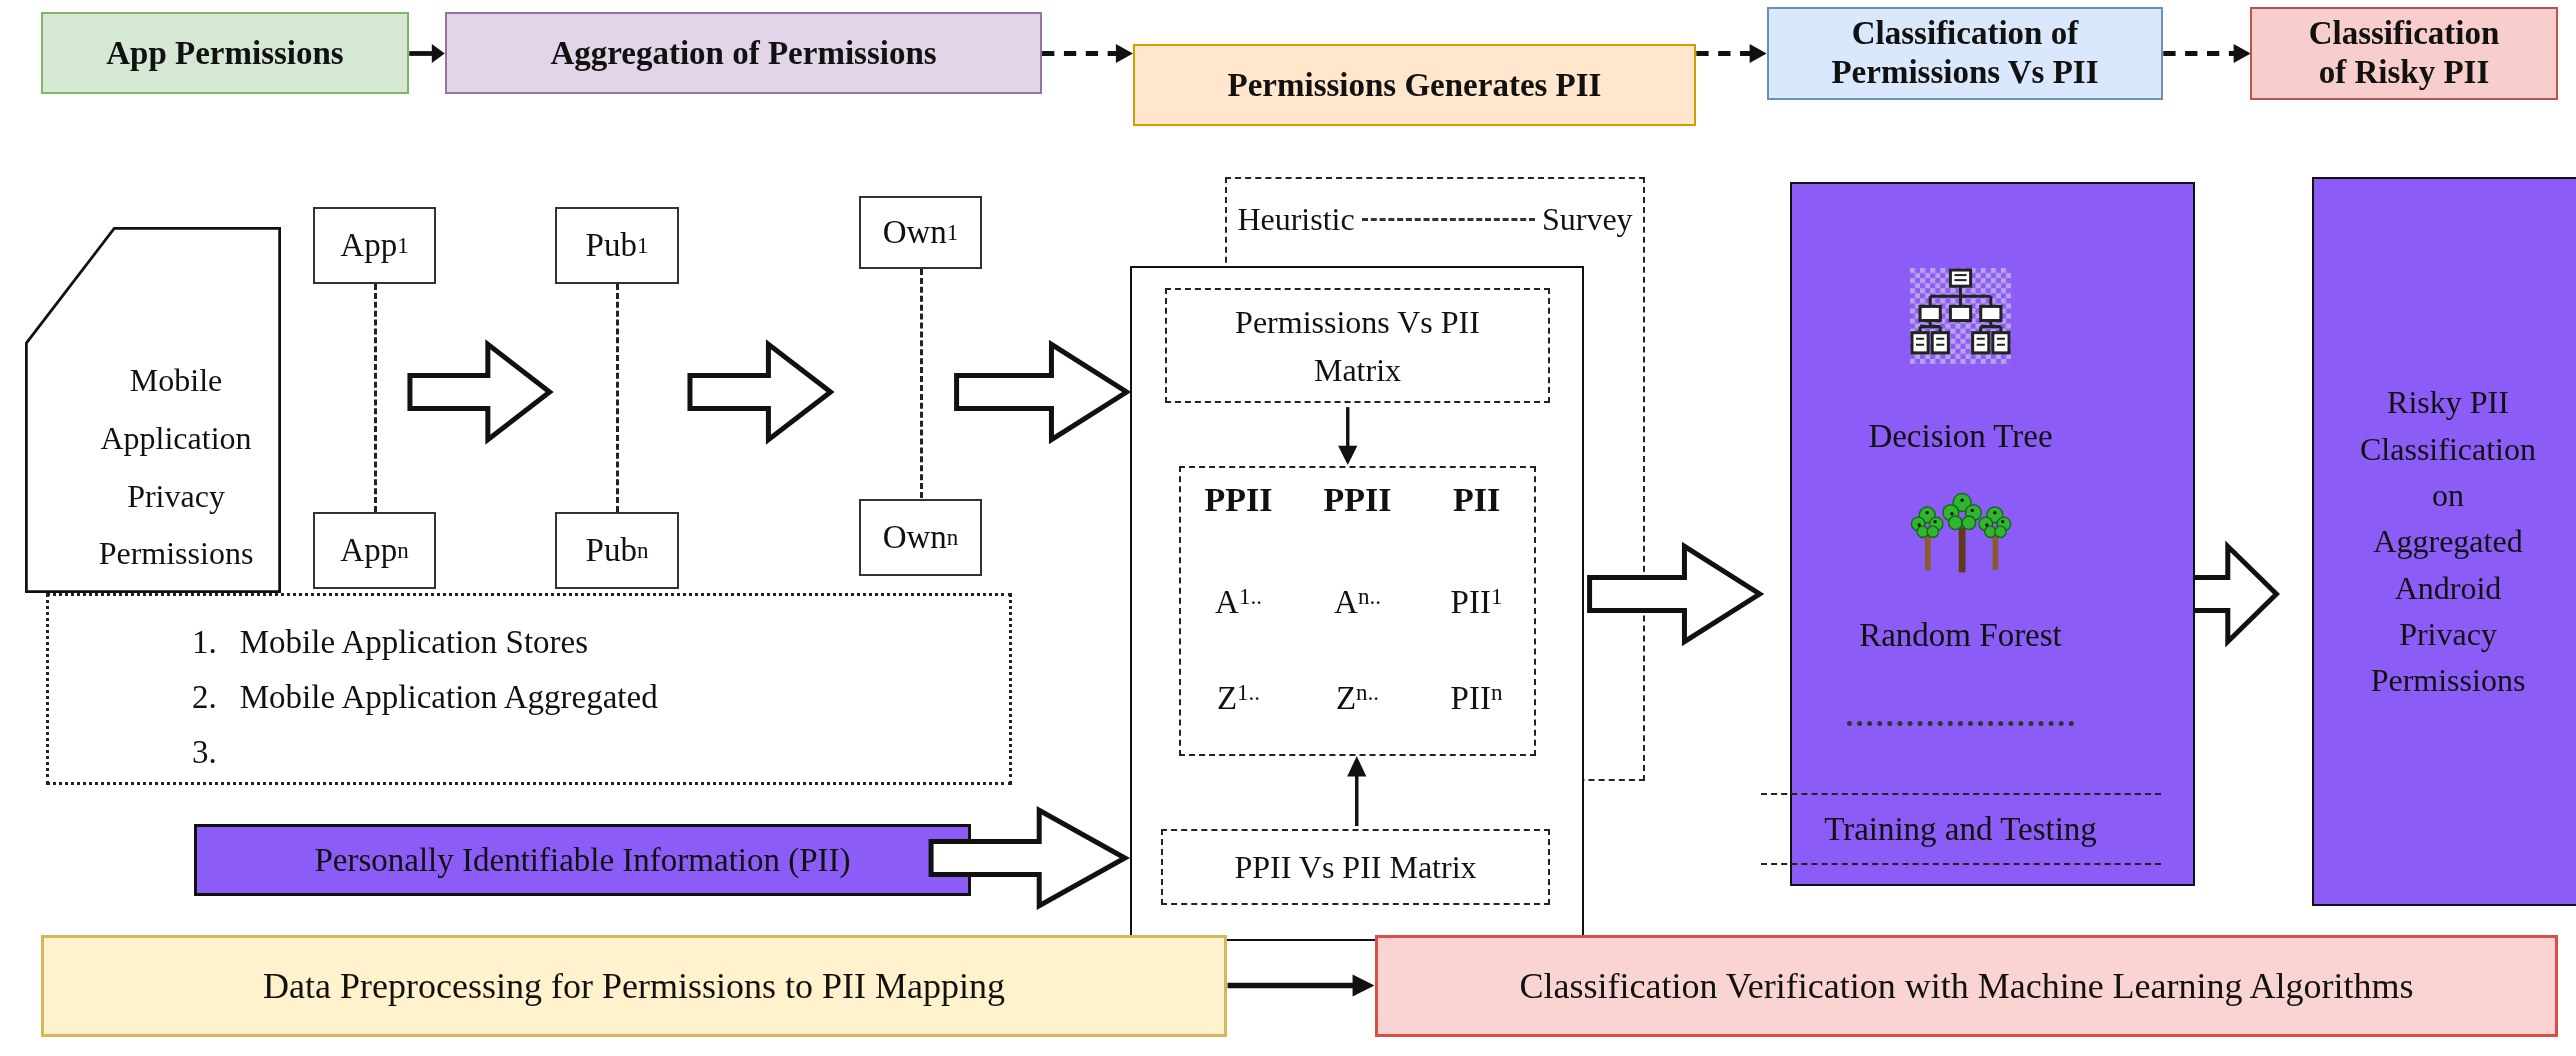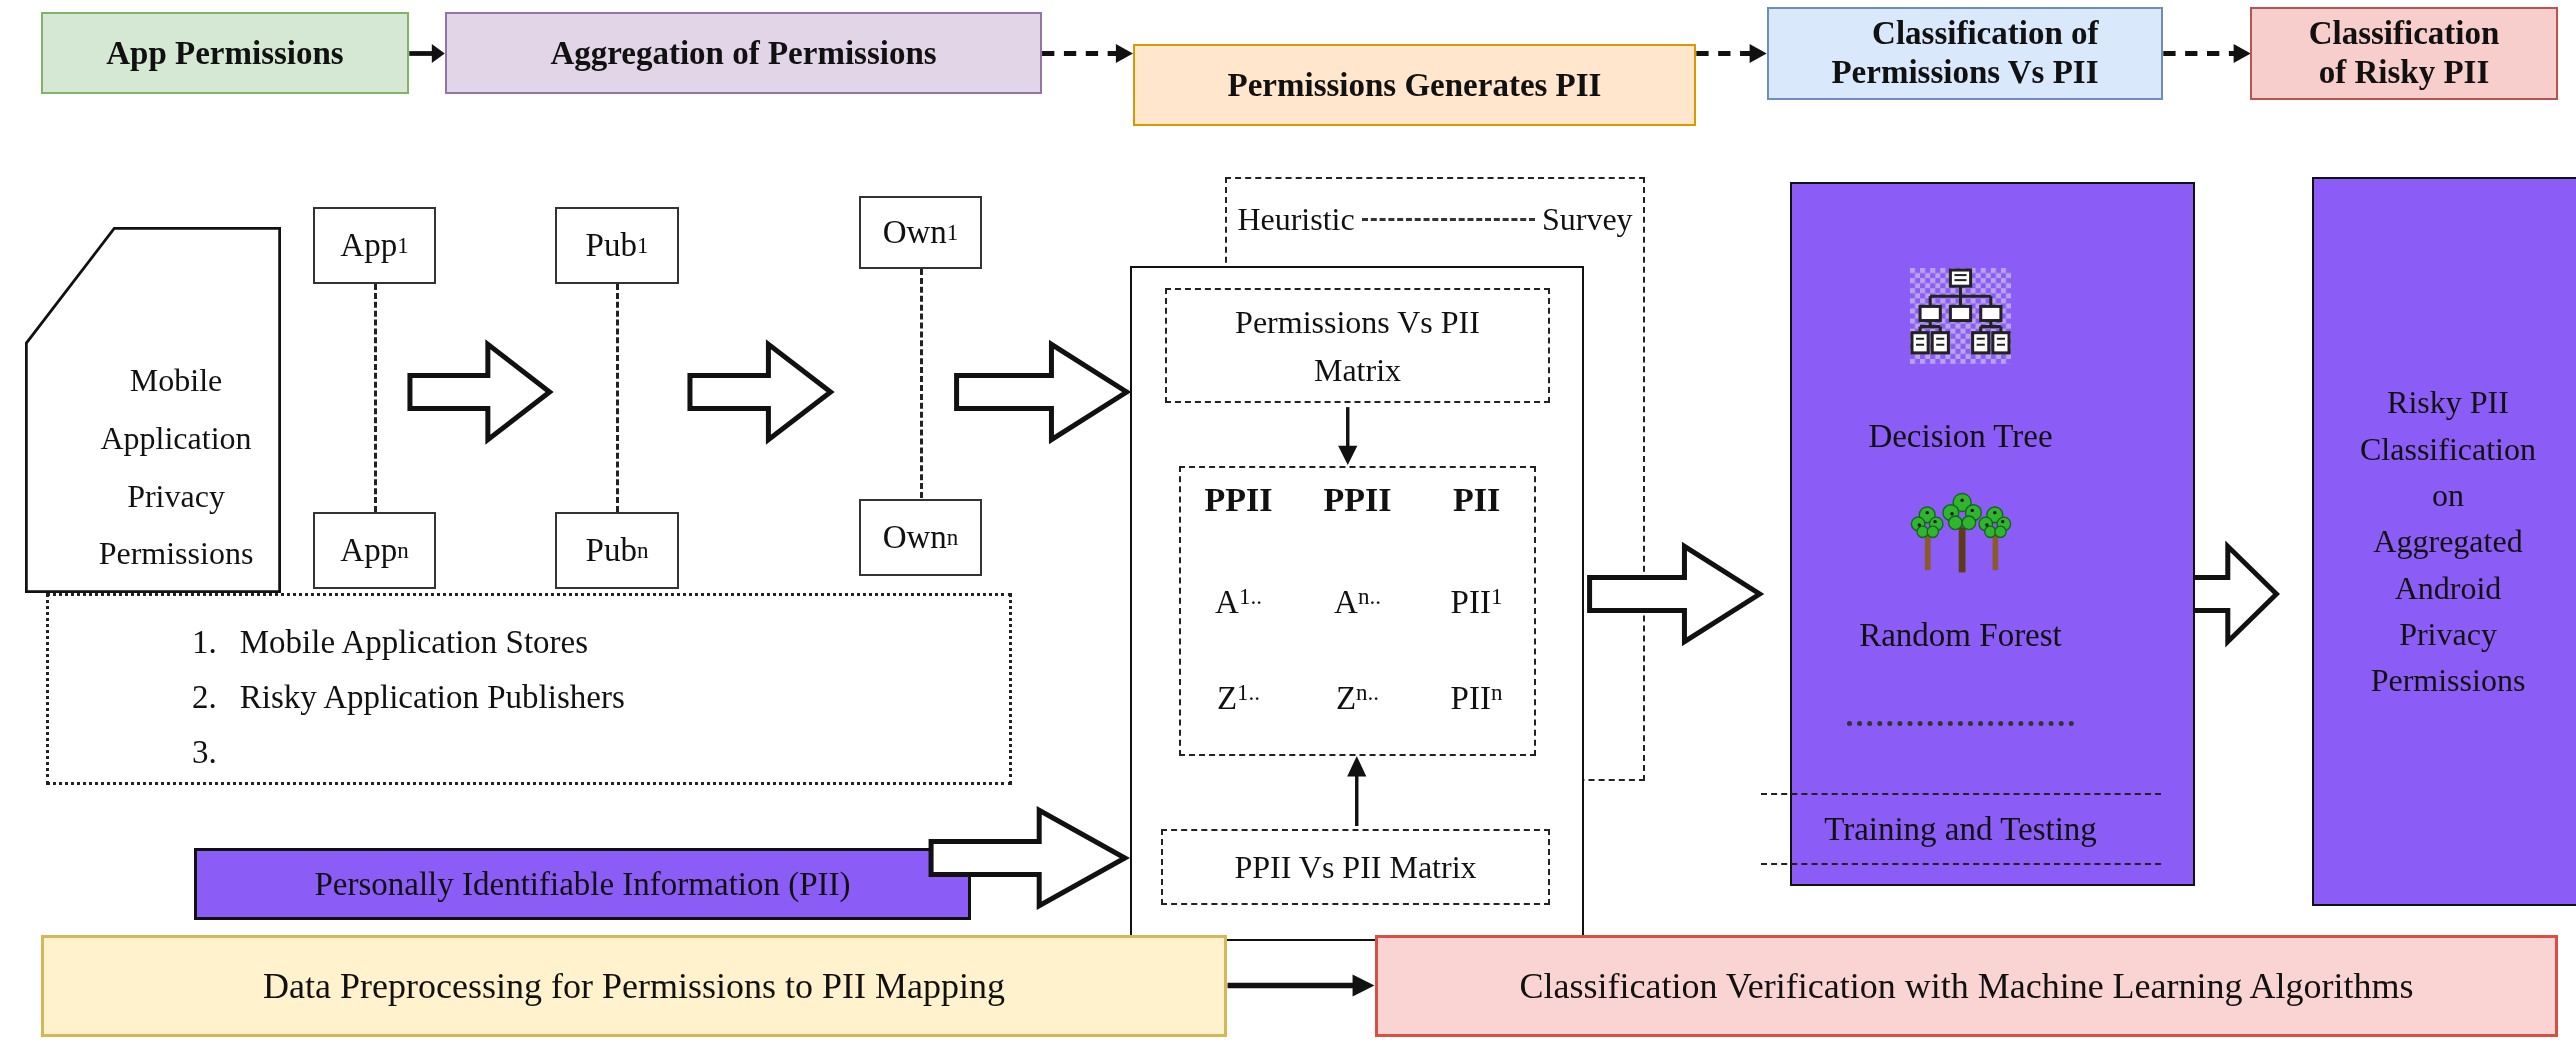--- a/index.html
+++ b/index.html
@@ -6,21 +6,21 @@
   .page{position:relative;width:2576px;height:1056px;background:#fff;overflow:hidden;
         font-family:Liberation Serif, serif;color:#111;}
   .abs{position:absolute;box-sizing:border-box;}
   .center{display:flex;align-items:center;justify-content:center;text-align:center;}
   .preline{white-space:pre-line;}
   
   .chip{border:2.7px solid;font-weight:bold;font-size:33px;line-height:1.2;z-index:4;}
   .chip-green{background:#d5e8d4;border-color:#82b366;}
   .chip-purple{background:#e1d5e7;border-color:#9673a6;}
   .chip-orange{background:#ffe6cc;border-color:#d79b00;}
-  .chip-blue{background:#dae8fc;border-color:#6c8ebf;text-align:right;}
+  .chip-blue{background:#dae8fc;border-color:#6c8ebf;}
   .chip-red{background:#f8cecc;border-color:#b85450;}
   
   .solidbox{border:2.7px solid #111;background:#8b5cf6;margin-left:32px;}
   .dashbox{border:2.7px dashed #222;}
   .dotbox{border:3.4px dotted #222;}
   .entity{border:2.7px solid #333;background:#fff;font-size:33px;z-index:3;}
   .entity sub,.m-sub{font-size:23px;}
   .vdash{border-left:3.4px dashed #222;width:0;z-index:1;}
   .hdash{border-top:3.4px dashed #333;height:0;}
   .label48{font-size:33px;}
@@ -144,28 +144,28 @@
   </svg>
 
   <div class="abs dotbox" style="left:46px;top:593px;width:966px;height:192px;"></div>
   <div class="abs" style="left:192px;top:615px;width:790px;">
     <div style="display:flex;gap:23px;height:55px;align-items:center;font-size:33px;">
       <span>1.</span>
       <span>Mobile Application Stores</span>
     </div>
     <div style="display:flex;gap:23px;height:55px;align-items:center;font-size:33px;">
       <span>2.</span>
-      <span>Risky Application Publishers</span>
+      <span>Mobile Application Aggregated</span>
     </div>
     <div style="display:flex;gap:23px;height:55px;align-items:center;font-size:33px;">
       <span>3.</span>
     </div>
   </div>
 
-  <div class="abs solidbox center label48" style="left:162px;top:848px;width:777px;height:72px;border-width:3.4px;">
+  <div class="abs solidbox center label48" style="left:162px;top:824px;width:777px;height:72px;border-width:3.4px;">
     <span>Personally Identifiable Information (PII)</span>
   </div>
 
   <div class="abs dashbox" style="left:1225px;top:177px;width:420px;height:604px;"></div>
   <div class="abs" style="left:1225px;top:177px;width:420px;height:85px;display:flex;align-items:center;padding:0 12.4px;box-sizing:border-box;font-size:32px;z-index:1;">
     <span>Heuristic</span>
     <div class="hdash" style="flex:1;margin:0 6.9px;"></div>
     <span>Survey</span>
   </div>
 

